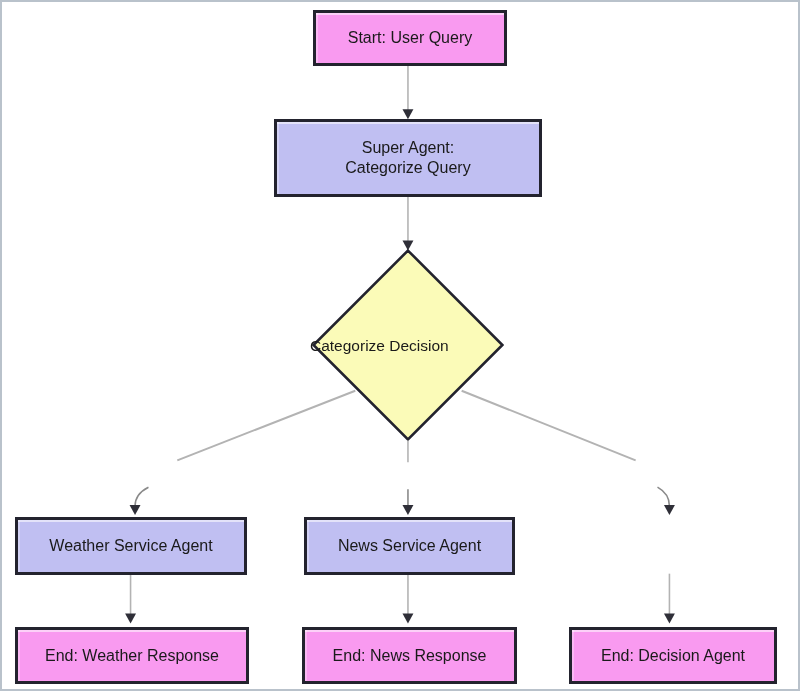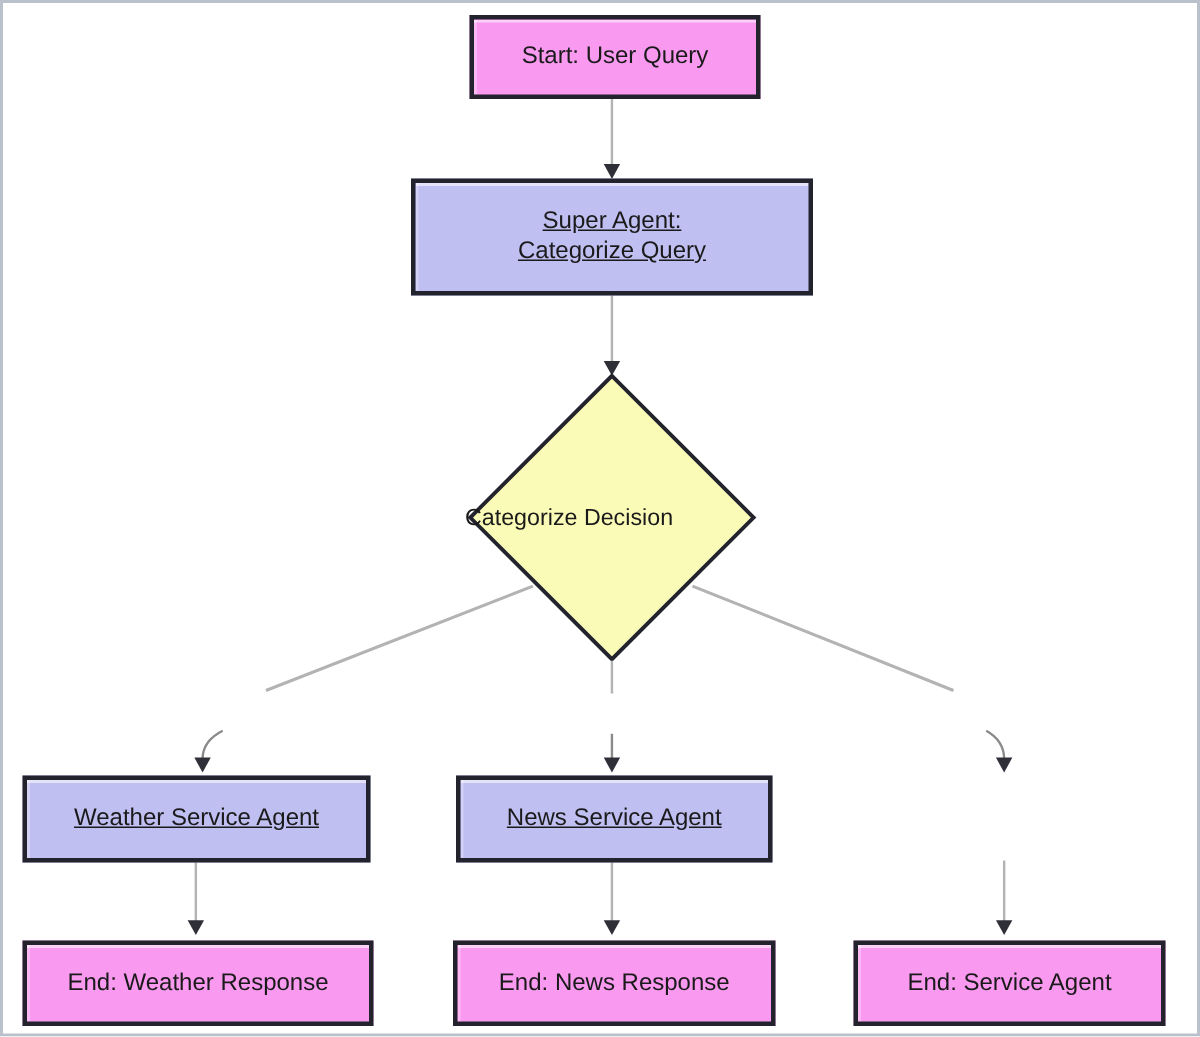--- a/index.html
+++ b/index.html
@@ -31,21 +31,21 @@
     display: flex;
     align-items: center;
     justify-content: center;
     text-align: center;
     color: #1a1a1a;
     font-size: 16px;
     line-height: 1.25;
     box-shadow: inset 0 2px 0 rgba(255,255,255,0.55), inset 2px 0 0 rgba(255,255,255,0.30);
   }
   .node-pink   { background: #f99af0; }
-  .node-purple { background: #c0bff2; text-decoration: underline; }
+  .node-purple { background: #c0bff2; }
   .node-label  { white-space: pre-line; }
   .decision-label {
     position: absolute;
     left: 308px;
     top: 335px;
     width: 200px;
     text-align: left;
     font-size: 15.5px;
     color: #1a1a1a;
   }
@@ -130,16 +130,16 @@
 
   <div class="node node-pink n-end-weather">
     <span class="node-label">End: Weather Response</span>
   </div>
 
   <div class="node node-pink n-end-news">
     <span class="node-label">End: News Response</span>
   </div>
 
   <div class="node node-pink n-end-joke">
-    <span class="node-label">End: Service Agent</span>
+    <span class="node-label">End: Decision Agent</span>
   </div>
 
 </div>
 
 </body></html>

